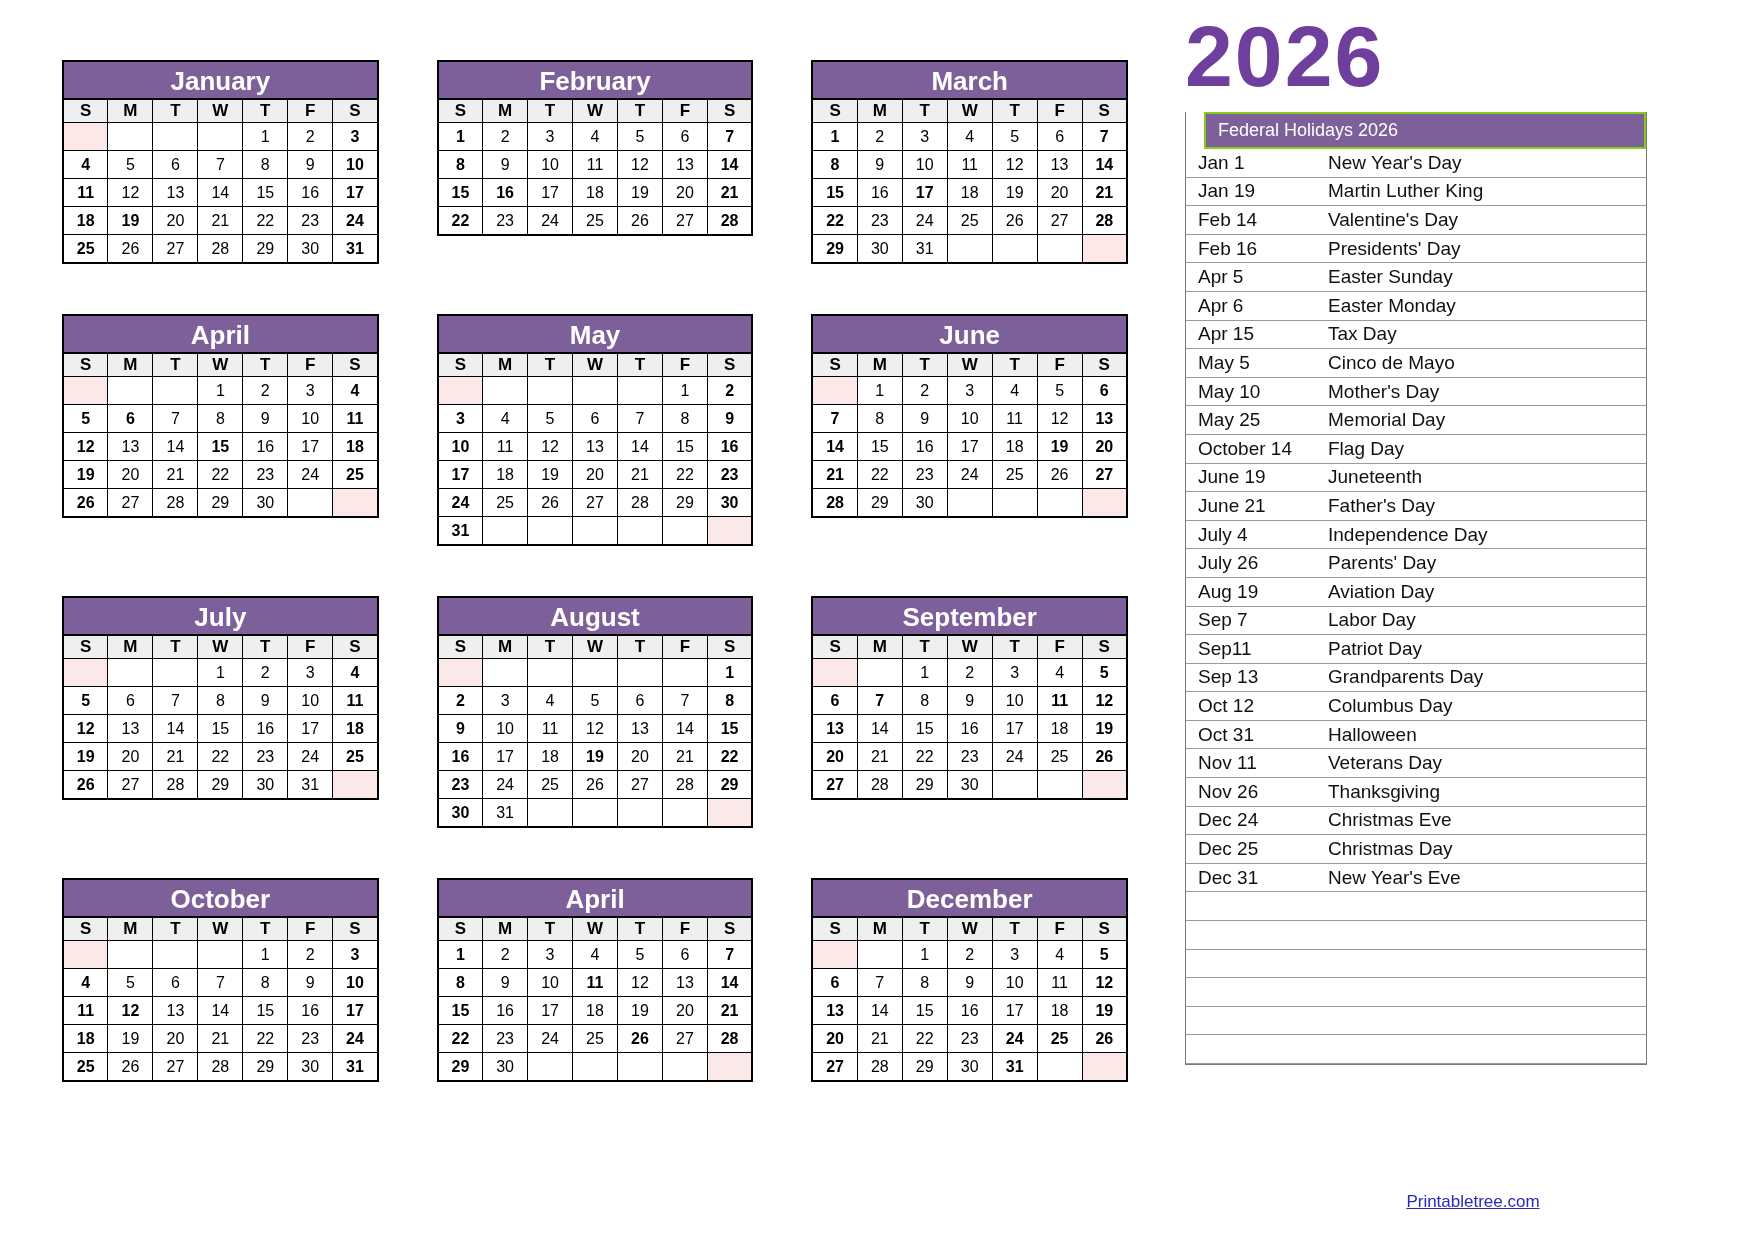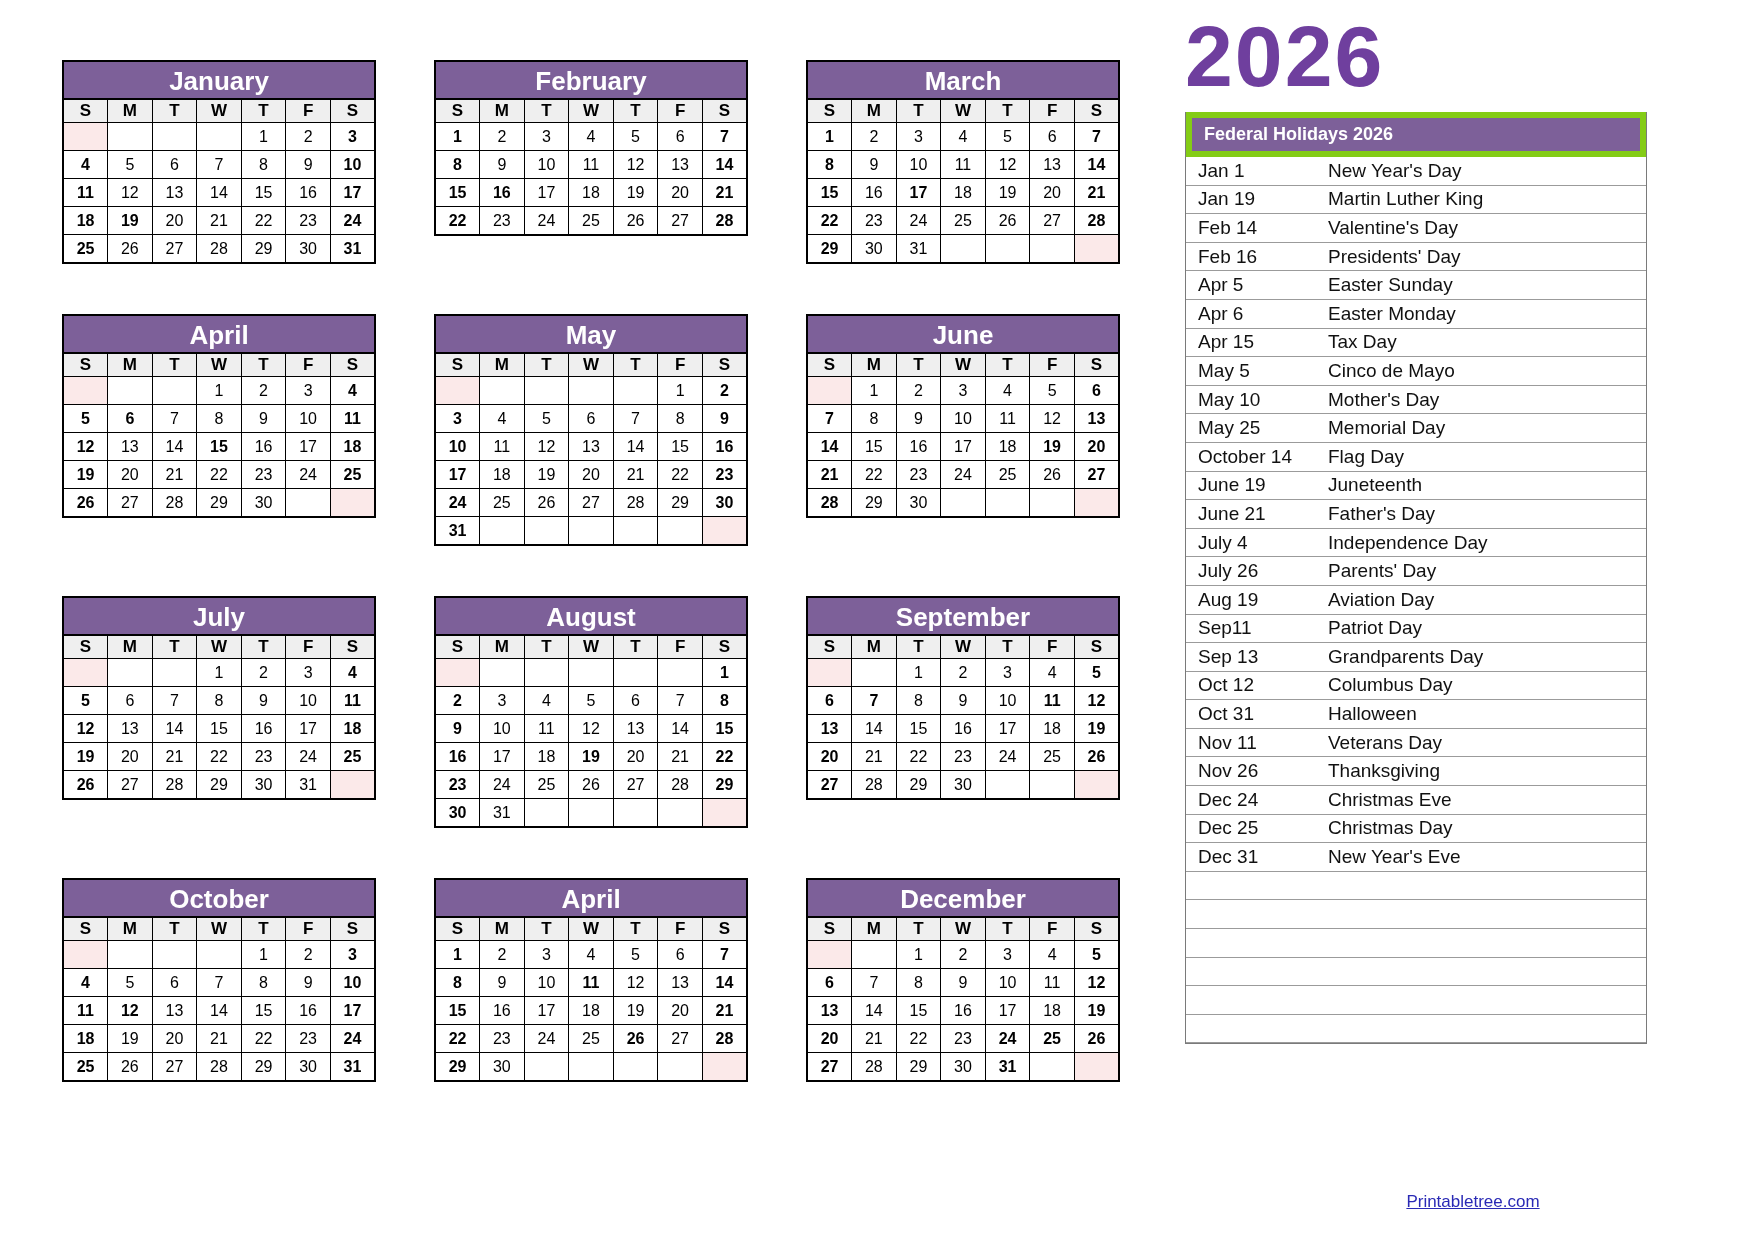--- a/index.html
+++ b/index.html
@@ -31,21 +31,21 @@
   }
   .cal-row {
     display: flex;
     gap: 0px;
     margin-bottom: 50px;
   }
   .month {
     width: 318px;
     margin-right: 58px;
   }
-  .month:last-child { margin-right: 12px; }
+  .month:last-child { margin-right: 4px; }
 
   .month-title {
     background: #7d6099;
     color: #ffffff;
     text-align: center;
     font-size: 26px;
     font-weight: bold;
     line-height: 38px;
     height: 38px;
     border: 2px solid #000;
@@ -110,24 +110,25 @@
   .hol-box {
     margin-top: 8px;
     border: 1px solid #7a7a7a;
     border-top: none;
     width: 460px;
   }
   .hol-header {
     background: #7d6099;
     color: #fff;
     font-size: 18px;
-    font-weight: bold;
+    font-weight: normal;
     padding: 6px 12px;
     box-sizing: border-box;
-    border: 6px solid #84cc16;
+    border: 2px solid #84cc16;
+    margin-left: 18px;
   }
   table.hol-table {
     border-collapse: collapse;
     width: 100%;
     table-layout: fixed;
   }
   table.hol-table td {
     border-bottom: 1px solid #9b9b9b;
     font-size: 19px;
     color: #111;
@@ -996,20 +997,24 @@
             </tr>
             <tr>
               <td class="hd-date">July 26</td>
               <td class="hd-name">Parents' Day</td>
             </tr>
             <tr>
               <td class="hd-date">Aug 19</td>
               <td class="hd-name">Aviation Day</td>
             </tr>
             <tr>
+              <td class="hd-date">Sep 7</td>
+              <td class="hd-name">Labor Day</td>
+            </tr>
+            <tr>
               <td class="hd-date">Sep11</td>
               <td class="hd-name">Patriot Day</td>
             </tr>
             <tr>
               <td class="hd-date">Sep 13</td>
               <td class="hd-name">Grandparents Day</td>
             </tr>
             <tr>
               <td class="hd-date">Oct 12</td>
               <td class="hd-name">Columbus Day</td>

